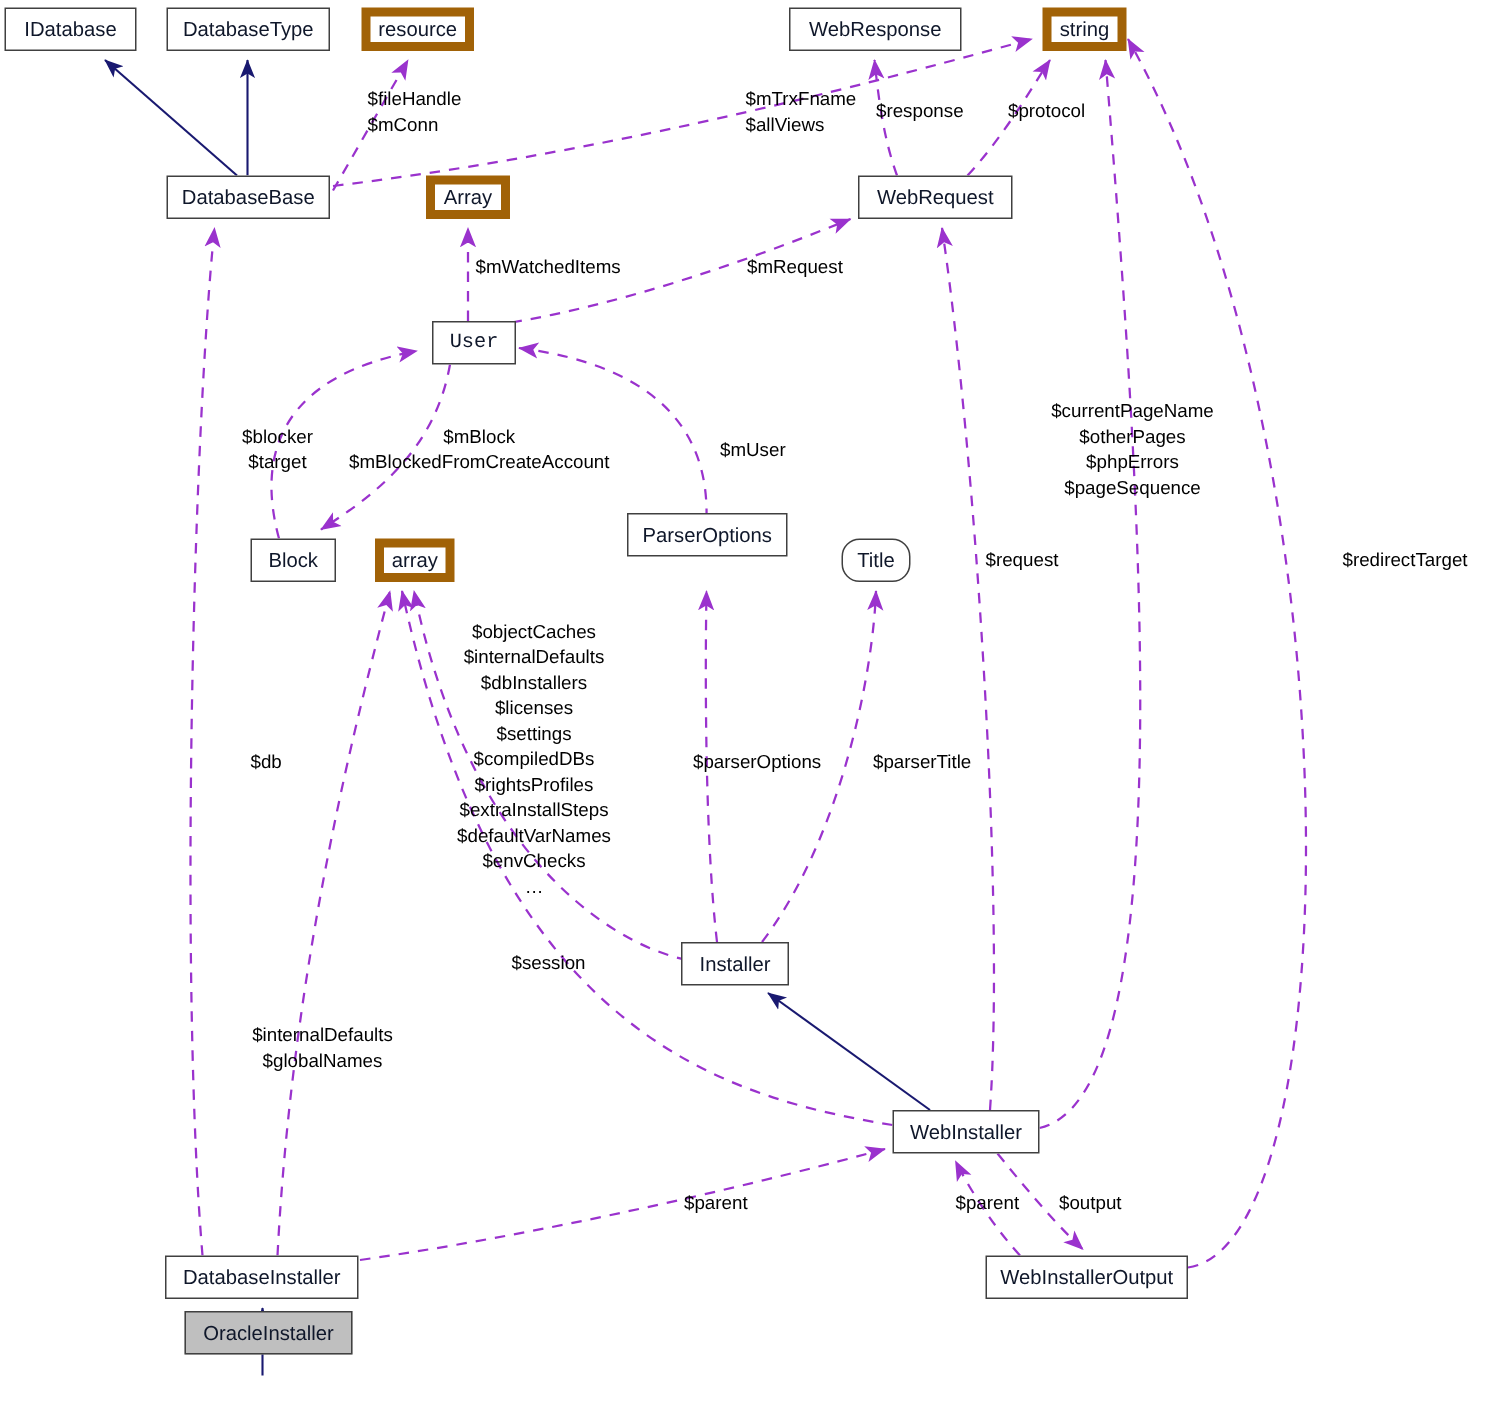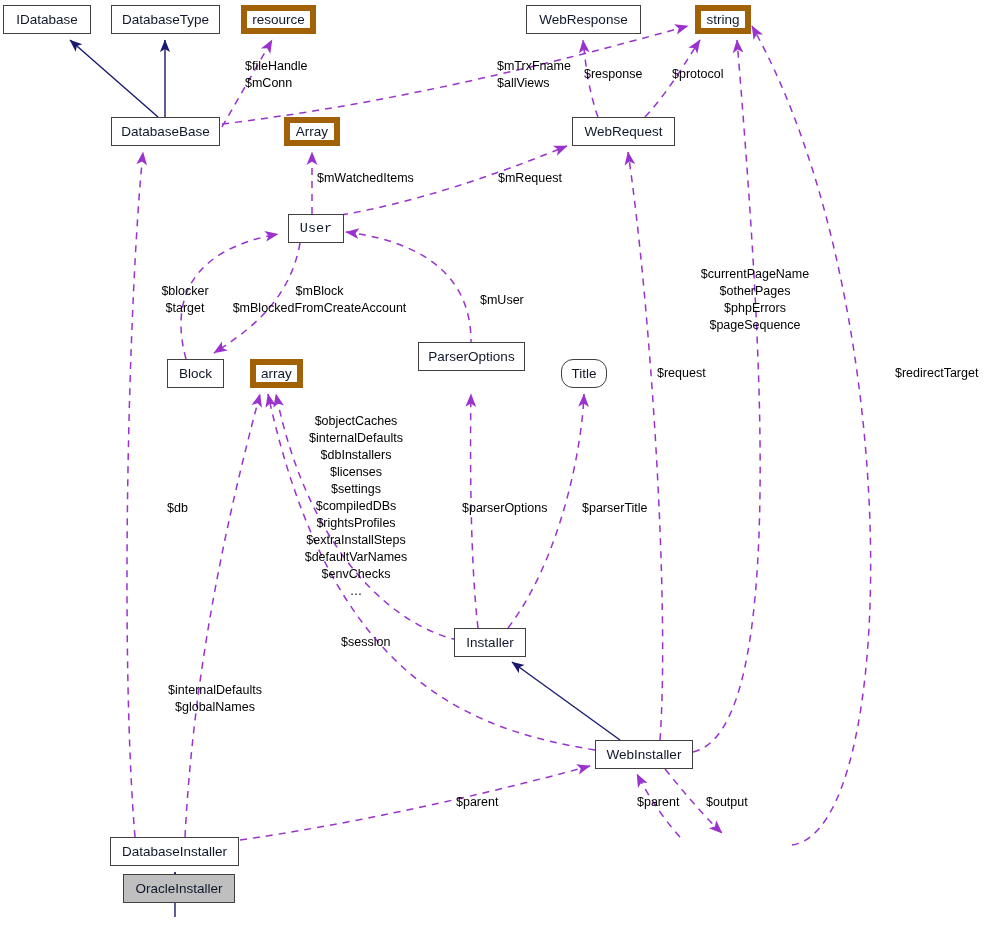--- a/index.html
+++ b/index.html
@@ -103,20 +103,23 @@
   </div>
   <div class="node" style="left:454px;top:628px;width:72px;height:29px;">
     <span>Installer</span>
   </div>
   <div class="node" style="left:595px;top:740px;width:98px;height:29px;">
     <span>WebInstaller</span>
   </div>
   <div class="node" style="left:110px;top:837px;width:129px;height:29px;">
     <span>DatabaseInstaller</span>
   </div>
+  <div class="node" style="left:657px;top:837px;width:135px;height:29px;">
+    <span>WebInstallerOutput</span>
+  </div>
   <div class="node hl" style="left:123px;top:874px;width:112px;height:29px;">
     <span>OracleInstaller</span>
   </div>
 
   <div class="elabel l" style="left:245px;top:58px;">$fileHandle
 $mConn</div>
   <div class="elabel l" style="left:497px;top:58px;">$mTrxFname
 $allViews</div>
   <div class="elabel l" style="left:584px;top:66px;">$response</div>
   <div class="elabel l" style="left:660px;top:66px;margin-left:12px;">$protocol</div>

